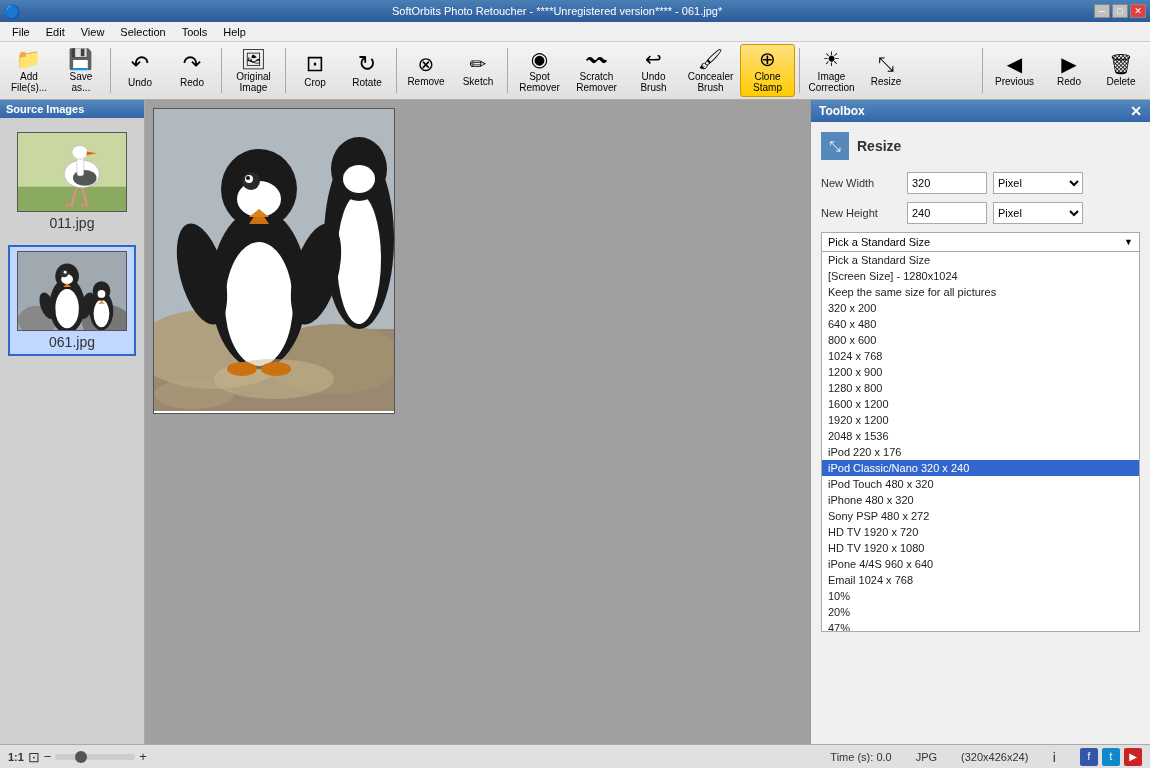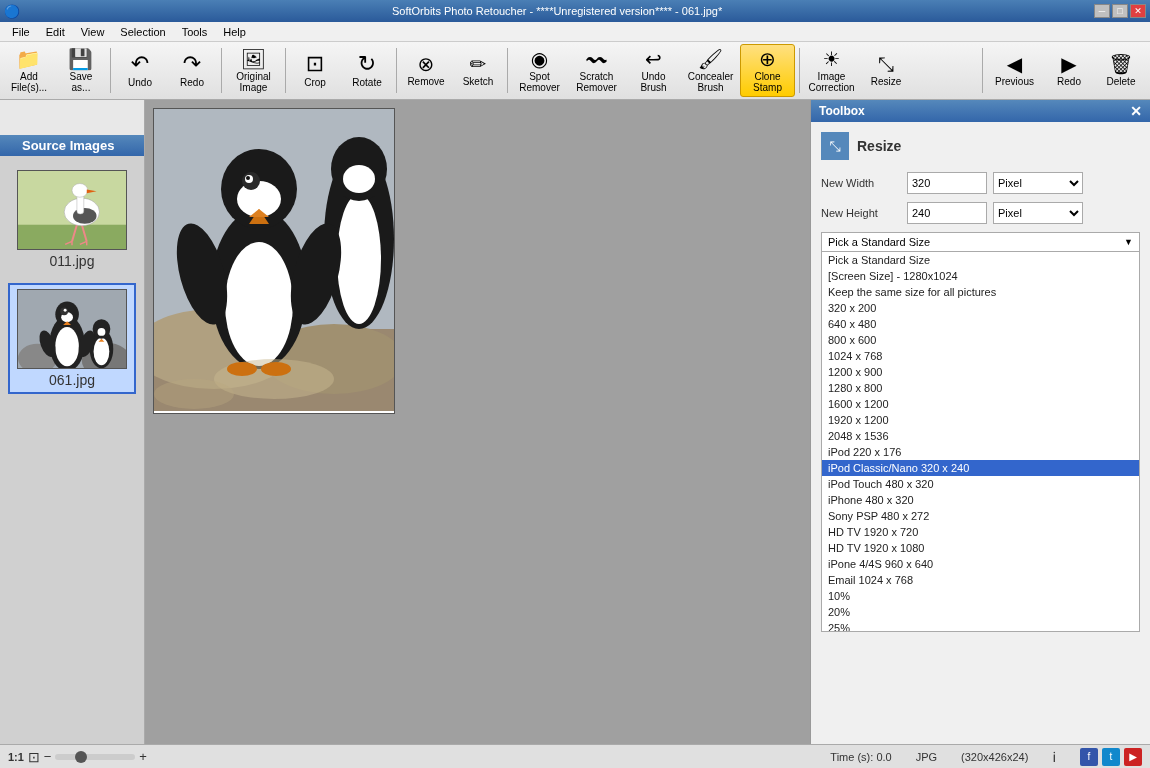--- a/index.html
+++ b/index.html
@@ -89,24 +89,23 @@
     .source-panel {
       width: 145px;
       background: #e8e8e8;
       border-right: 1px solid #aaa;
       display: flex;
       flex-direction: column;
     }
     .source-panel-header {
       background: linear-gradient(to bottom, #5588bb, #3366aa);
       color: white;
-      padding: 3px 22px;
-      font-size: 13px;
+      padding: 3px 6px;
+      font-size: 11px;
       font-weight: bold;
-      margin-top: 35px;
     }
     .source-panel-content {
       flex: 1;
       padding: 8px;
       display: flex;
       flex-direction: column;
       gap: 8px;
       overflow-y: auto;
       background: #d0d0d0;
     }
@@ -537,21 +536,21 @@
           <div class="std-size-item selected">iPod Classic/Nano 320 x 240</div>
           <div class="std-size-item">iPod Touch 480 x 320</div>
           <div class="std-size-item">iPhone 480 x 320</div>
           <div class="std-size-item">Sony PSP 480 x 272</div>
           <div class="std-size-item">HD TV 1920 x 720</div>
           <div class="std-size-item">HD TV 1920 x 1080</div>
           <div class="std-size-item">iPone 4/4S 960 x 640</div>
           <div class="std-size-item">Email 1024 x 768</div>
           <div class="std-size-item">10%</div>
           <div class="std-size-item">20%</div>
-          <div class="std-size-item">25%</div>
+          <div class="std-size-item">47%</div>
 
         </div>
       </div>
 
     </div>
   </div>
 
 </div>
 
 <div class="statusbar">

